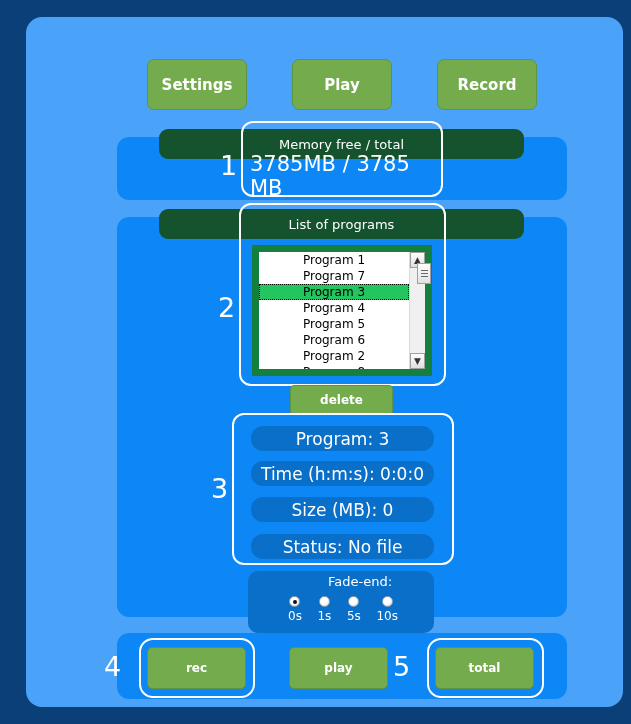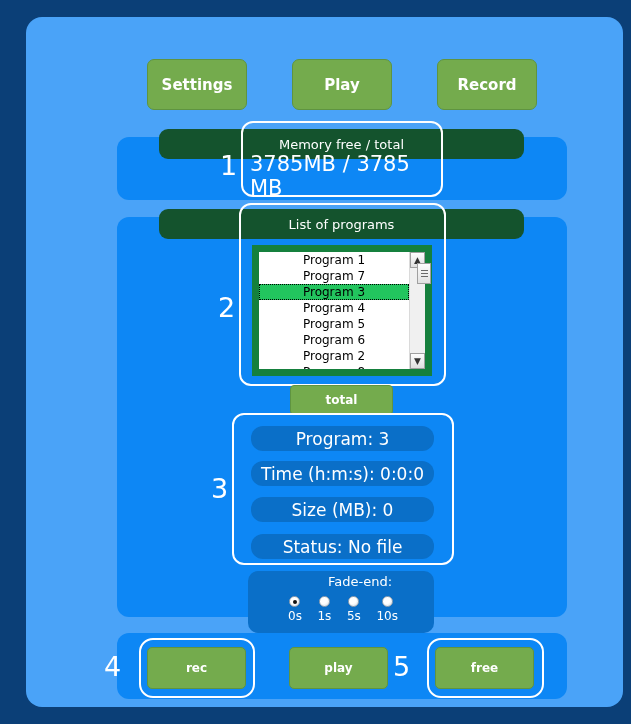--- a/index.html
+++ b/index.html
@@ -356,21 +356,21 @@
     </div>
   </div>
   <div id="sthumb">
     <div class="grip"></div>
   </div>
 
   <div class="outline" id="out2"></div>
   <div class="marker" style="left:192px; top:277px;">2</div>
 
   <div class="gbtn" id="btn-delete">
-    <span>total</span>
+    <span>delete</span>
   </div>
 
   <div class="inforow" id="info0">Program: 3</div>
   <div class="inforow" id="info1">Time (h:m:s): 0:0:0</div>
   <div class="inforow" id="info2">Size (MB): 0</div>
   <div class="inforow" id="info3">Status: No file</div>
   <div class="outline" id="out3"></div>
   <div class="marker" style="left:185px; top:458px;">3</div>
 
   <div id="fade-panel">
@@ -396,20 +396,20 @@
   </div>
 
   <div class="sect" id="sect4"></div>
   <div class="gbtn botbtn" id="btn-rec">
     <span>rec</span>
   </div>
   <div class="gbtn botbtn" id="btn-play2">
     <span>play</span>
   </div>
   <div class="gbtn botbtn" id="btn-stop">
-    <span>free</span>
+    <span>total</span>
   </div>
   <div class="outline" id="out4"></div>
   <div class="outline" id="out5"></div>
   <div class="marker" style="left:78px; top:636px;">4</div>
   <div class="marker" style="left:367px; top:636px;">5</div>
 
 </div>
 
 </body></html>

